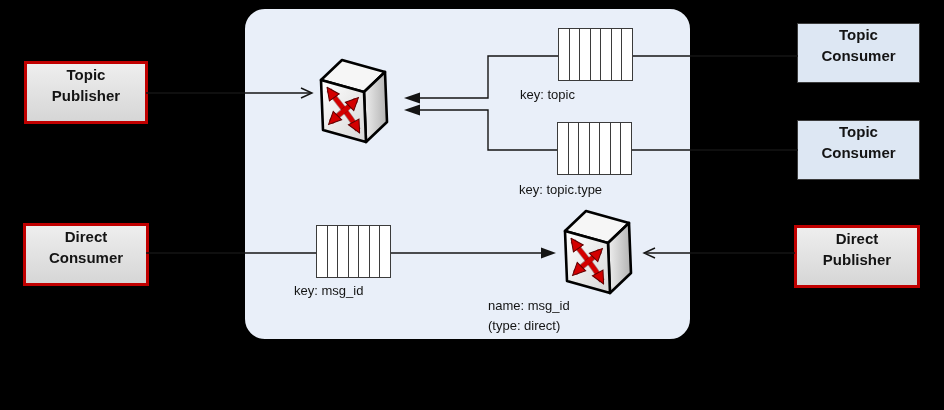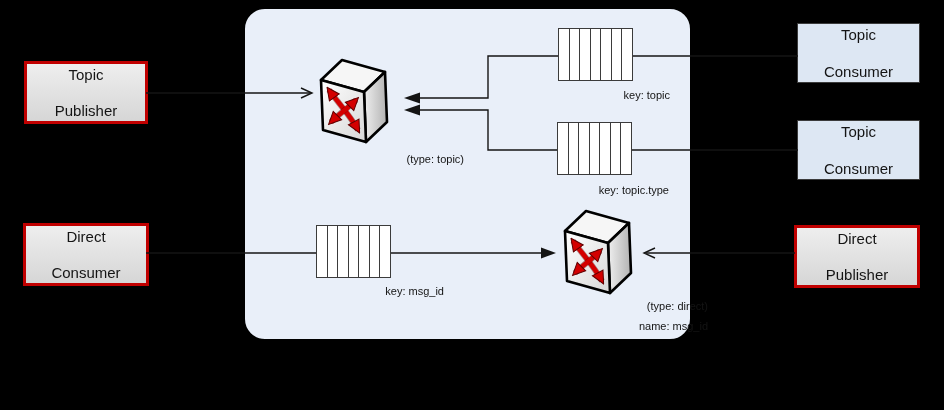--- a/index.html
+++ b/index.html
@@ -11,42 +11,42 @@
   }
   .abs{position:absolute;}
   
   .broker{
     left:243px;top:7px;width:449px;height:334px;
     background:#e9eff9;border:2px solid #000;border-radius:22px;
     box-sizing:border-box;z-index:1;
   }
   
   .node{
-    display:flex;flex-direction:column;align-items:center;justify-content:space-between;
-    text-align:center;font-size:15px;line-height:21px;box-sizing:border-box;z-index:2;
+    display:flex;flex-direction:column;align-items:center;justify-content:flex-start;
+    text-align:center;font-size:15px;line-height:21px;box-sizing:border-box;z-index:2;font-weight:bold;
   }
   .node.red{
     border:3px solid #c00000;
     background:linear-gradient(#eeeeee,#d6d6d6);
   }
   .node.blue{
     border:1.5px solid #3b3b3b;
     background:#dde7f3;
   }
   
   svg.lines{left:0;top:0;width:944px;height:410px;z-index:3;pointer-events:none;}
   
   .queue{
     display:flex;box-sizing:border-box;background:#ffffff;
     border:1.5px solid #3b3b3b;z-index:4;
   }
   .queue .cell{flex:1;border-right:1.5px solid #3b3b3b;}
   .queue .cell:last-child{border-right:none;}
   .qlabel,.exlabel{
-    text-align:right;font-size:11px;line-height:20px;z-index:4;white-space:nowrap;
+    text-align:left;font-size:13px;line-height:20px;z-index:4;white-space:nowrap;
   }
   .exchange{z-index:4;}
 </style>
 </head>
 <body>
 
 <svg width="0" height="0" style="position:absolute">
   <defs>
     <linearGradient id="faceGrad" x1="0" y1="0" x2="1" y2="1">
       <stop offset="0" stop-color="#ffffff"></stop>
@@ -147,22 +147,21 @@
     <span class="cell"></span>
     <span class="cell"></span>
     <span class="cell"></span>
 </div>
 <div class="abs qlabel" style="left:294px;top:281px;width:150px">key: msg_id</div>
 
 <svg class="abs exchange" style="left:318px;top:58px" width="72" height="88" viewBox="0 0 72 88">
   <use href="#exchange-shape"></use>
 </svg>
 <div class="abs exlabel" style="left:244px;top:149px;width:220px">
-  <div>(type: topic)</div>
 </div>
 
 <svg class="abs exchange" style="left:562px;top:209px" width="72" height="88" viewBox="0 0 72 88">
   <use href="#exchange-shape"></use>
 </svg>
 <div class="abs exlabel" style="left:488px;top:296px;width:220px">
+  <div>name: msg_id</div>
   <div>(type: direct)</div>
-  <div>name: msg_id</div>
 </div>
 
 </body></html>

